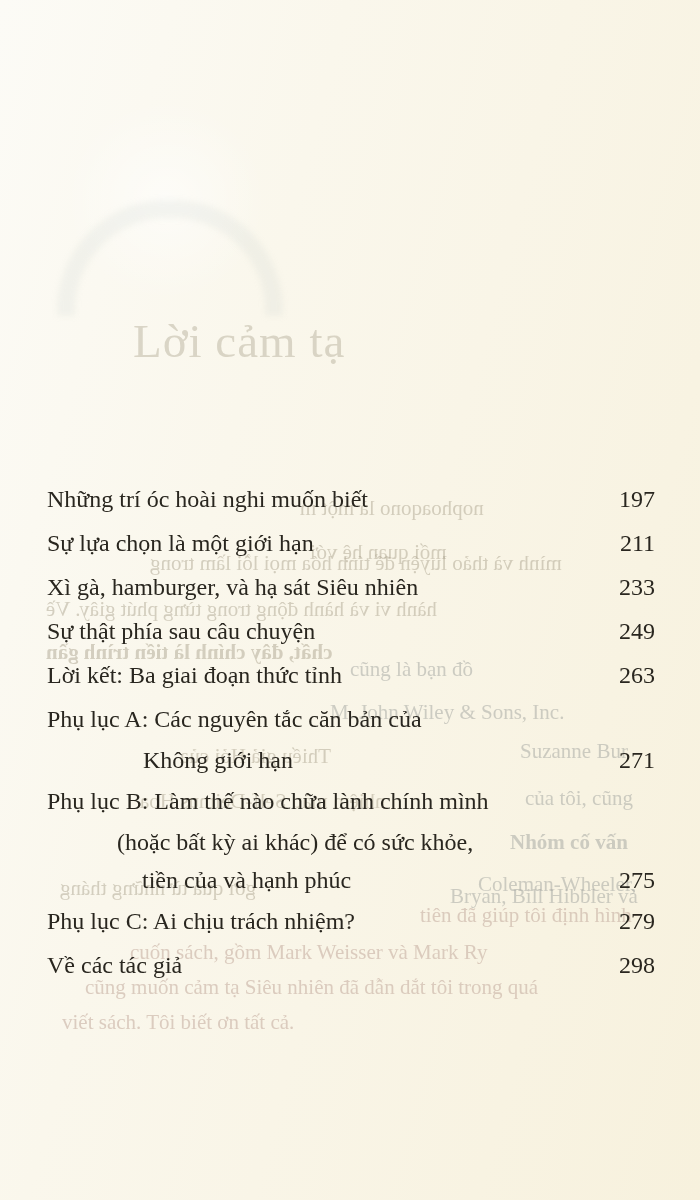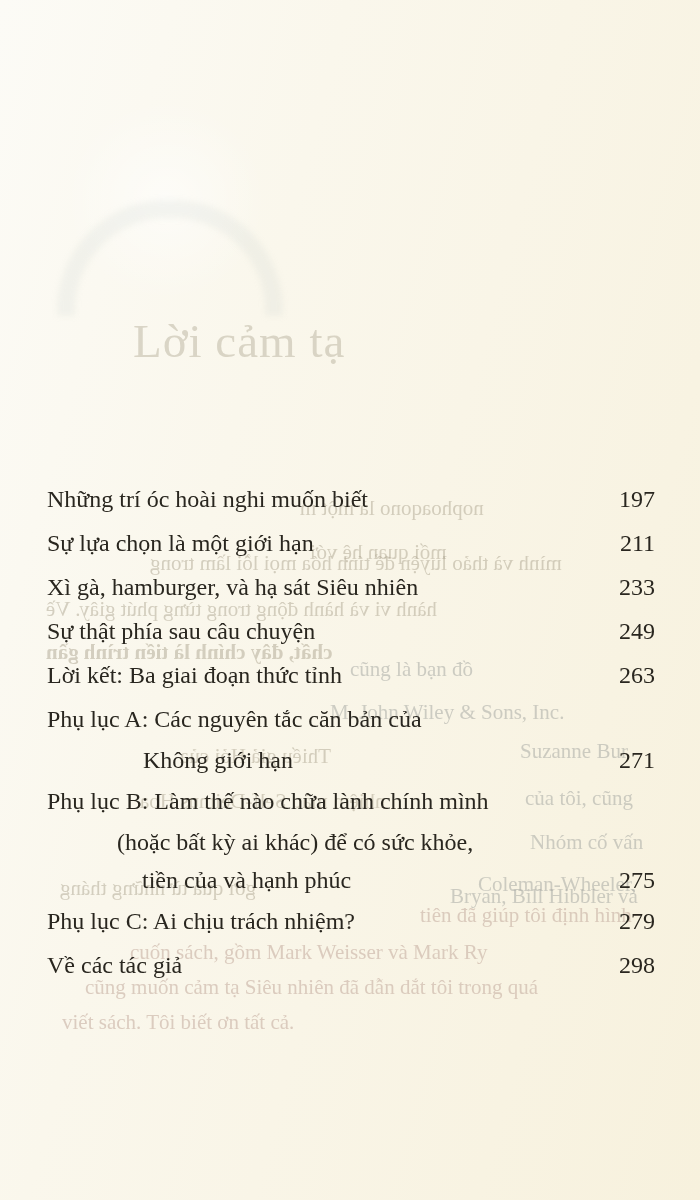--- a/index.html
+++ b/index.html
@@ -27,21 +27,21 @@
     color:rgba(165,155,134,0.55);filter:blur(0.7px);}
   .ghost.mir{transform:scaleX(-1);color:rgba(170,160,140,0.48);}
   .ghost.blu{color:rgba(168,170,164,0.55);}
   .ghost.pink{color:rgba(200,178,164,0.62);text-align:right;}
   .g0{left:300px;top:496px;}  .g1{left:310px;top:540px;}
   .g2{left:150px;top:551px;}  .g3{left:46px;top:597px;}
   .g4{left:46px;top:640px;font-weight:bold;}
   .g5{left:350px;top:657px;}  .g6{left:330px;top:700px;}
   .g7{left:520px;top:739px;}  .g8{left:180px;top:744px;}
   .g9{left:525px;top:786px;}  .g10{left:140px;top:789px;}
-  .g11{left:530px;top:830px;} .g12{left:478px;top:872px;}
+  .g11{left:510px;top:830px;font-weight:bold;} .g12{left:478px;top:872px;}
   .g13{left:60px;top:876px;}  .g14{left:450px;top:884px;}
   .g15{left:420px;top:903px;} .g16{left:130px;top:940px;}
   .g17{left:85px;top:975px;}  .g18{left:62px;top:1010px;}
 
   
   .toc{position:absolute;left:47px;right:45px;top:477px;
     font-size:24px;color:#29261f;}
   .line{display:flex;align-items:baseline;height:44px;line-height:44px;}
   .line.cont{height:38px;line-height:38px;gap:16px;}
   .t{white-space:nowrap;}

